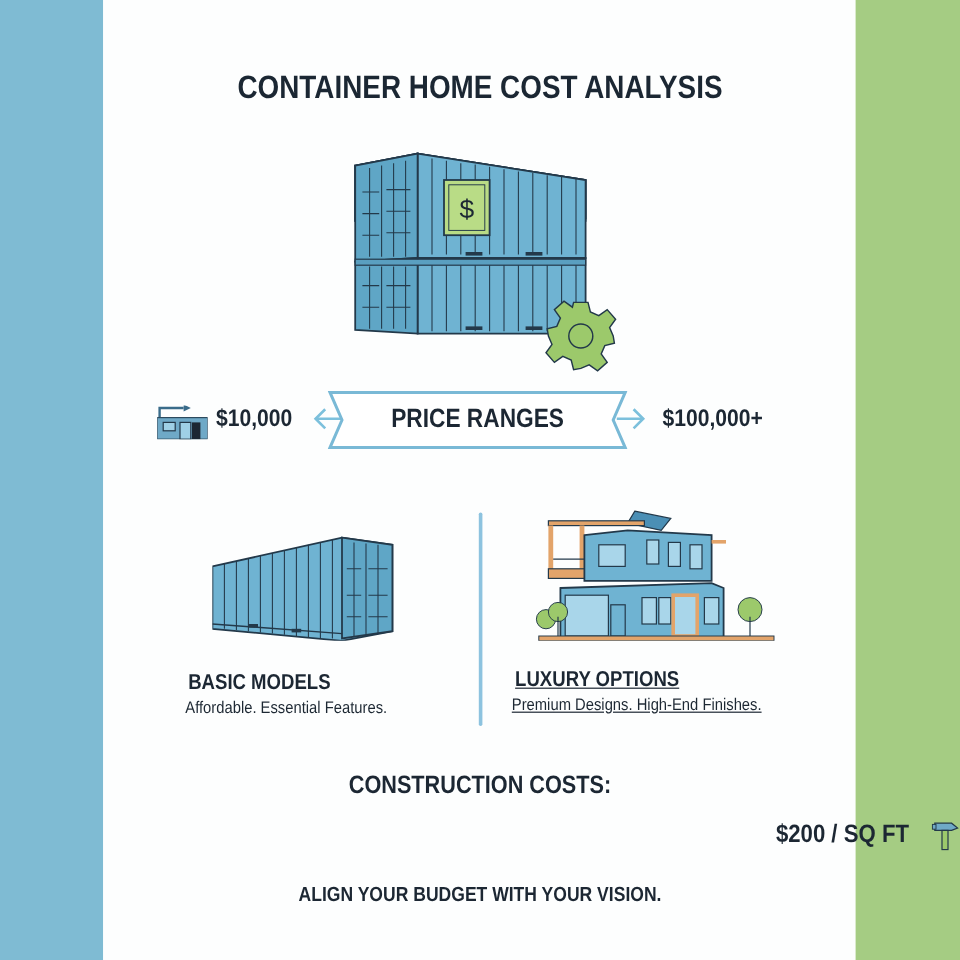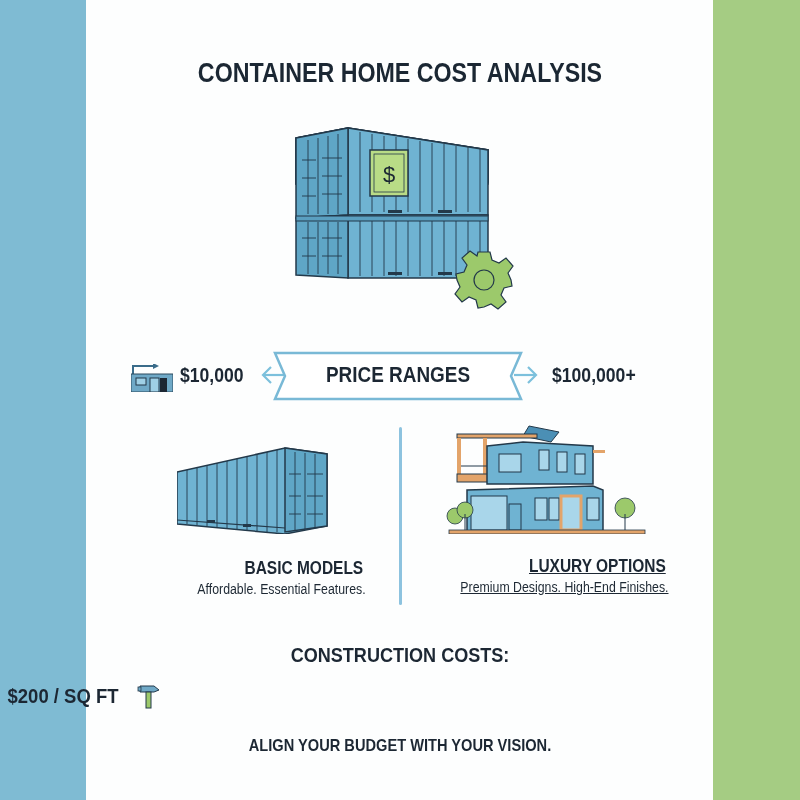--- a/index.html
+++ b/index.html
@@ -6,41 +6,41 @@
   html, body { width: 800px; height: 800px; overflow: hidden; background: #ffffff; }
   body { position: relative; font-family: "Liberation Sans", "DejaVu Sans", sans-serif; color: #1c2733; }
   .stripe-left { position: absolute; left: 0; top: 0; width: 86px; height: 800px; background: #7fbbd3; }
   .stripe-right { position: absolute; left: 713px; top: 0; width: 87px; height: 800px; background: #a5cc83; }
   .canvas { position: absolute; left: 86px; top: 0; width: 627px; height: 800px; background: #fdfefe; }
 
   .title { position: absolute; left: 0; width: 800px; top: 58px; text-align: center; font-size: 27px; font-weight: 700; color: #1b2733; transform: scaleX(0.86); }
 
   .hero { position: absolute; left: 288px; top: 120px; width: 230px; height: 195px; }
 
-  .price-row { position: absolute; top: 348px; left: 0; width: 655px; height: 56px; }
+  .price-row { position: absolute; top: 322px; left: 0; width: 655px; height: 56px; }
   .banner { position: absolute; left: 273px; top: 3px; width: 250px; height: 50px; }
   .banner-label { position: absolute; left: 273px; top: 14px; width: 250px; text-align: center; font-size: 22px; font-weight: 700; transform: scaleX(0.86); }
   .price-low { position: absolute; left: 180px; top: 16px; font-size: 20px; font-weight: 700; transform: scaleX(0.88); transform-origin: left center; }
   .price-high { position: absolute; left: 552px; top: 16px; font-size: 20px; font-weight: 700; transform: scaleX(0.88); transform-origin: left center; }
   .arrow-left { position: absolute; left: 259px; top: 16px; width: 28px; height: 22px; }
   .arrow-right { position: absolute; left: 512px; top: 16px; width: 28px; height: 22px; }
   .mini-container { position: absolute; left: 131px; top: 16px; width: 42px; height: 28px; }
 
   .divider { position: absolute; left: 399px; top: 427px; width: 3px; height: 178px; background: #8dc3df; border-radius: 2px; }
 
-  .col { position: absolute; text-align: right; }
+  .col { position: absolute; text-align: left; }
   .col-left { left: 140px; width: 240px; top: 440px; }
   .col-right { left: 410px; width: 275px; top: 420px; text-decoration: underline; }
   .col-heading { font-size: 18px; font-weight: 700; transform: scaleX(0.86); display: block; }
   .col-sub { font-size: 14px; color: #1d2833; transform: scaleX(0.88); display: block; margin-top: 2px; }
   .col-left .col-heading { margin-top: 118px; }
   .col-right .col-heading { margin-top: 136px; }
 
   .cost-heading { position: absolute; left: 0; width: 800px; top: 643px; text-align: center; font-size: 21px; font-weight: 700; transform: scaleX(0.86); }
-  .cost-value-row { position: absolute; left: 0; width: 800px; top: 683px; height: 32px; text-align: left; }
+  .cost-value-row { position: absolute; left: 0; width: 800px; top: 683px; height: 32px; text-align: right; padding-left: 28px; }
   .cost-value { display: inline-block; font-size: 21px; font-weight: 700; transform: scaleX(0.88); vertical-align: middle; }
   .hammer { display: inline-block; width: 24px; height: 26px; vertical-align: middle; margin-left: 6px; }
   .tagline { position: absolute; left: 0; width: 800px; top: 736px; text-align: center; font-size: 17px; font-weight: 700; transform: scaleX(0.86); }
 </style>
 </head>
 <body>
 
 <div class="stripe-left"></div>
 <div class="canvas"></div>
 <div class="stripe-right"></div>

